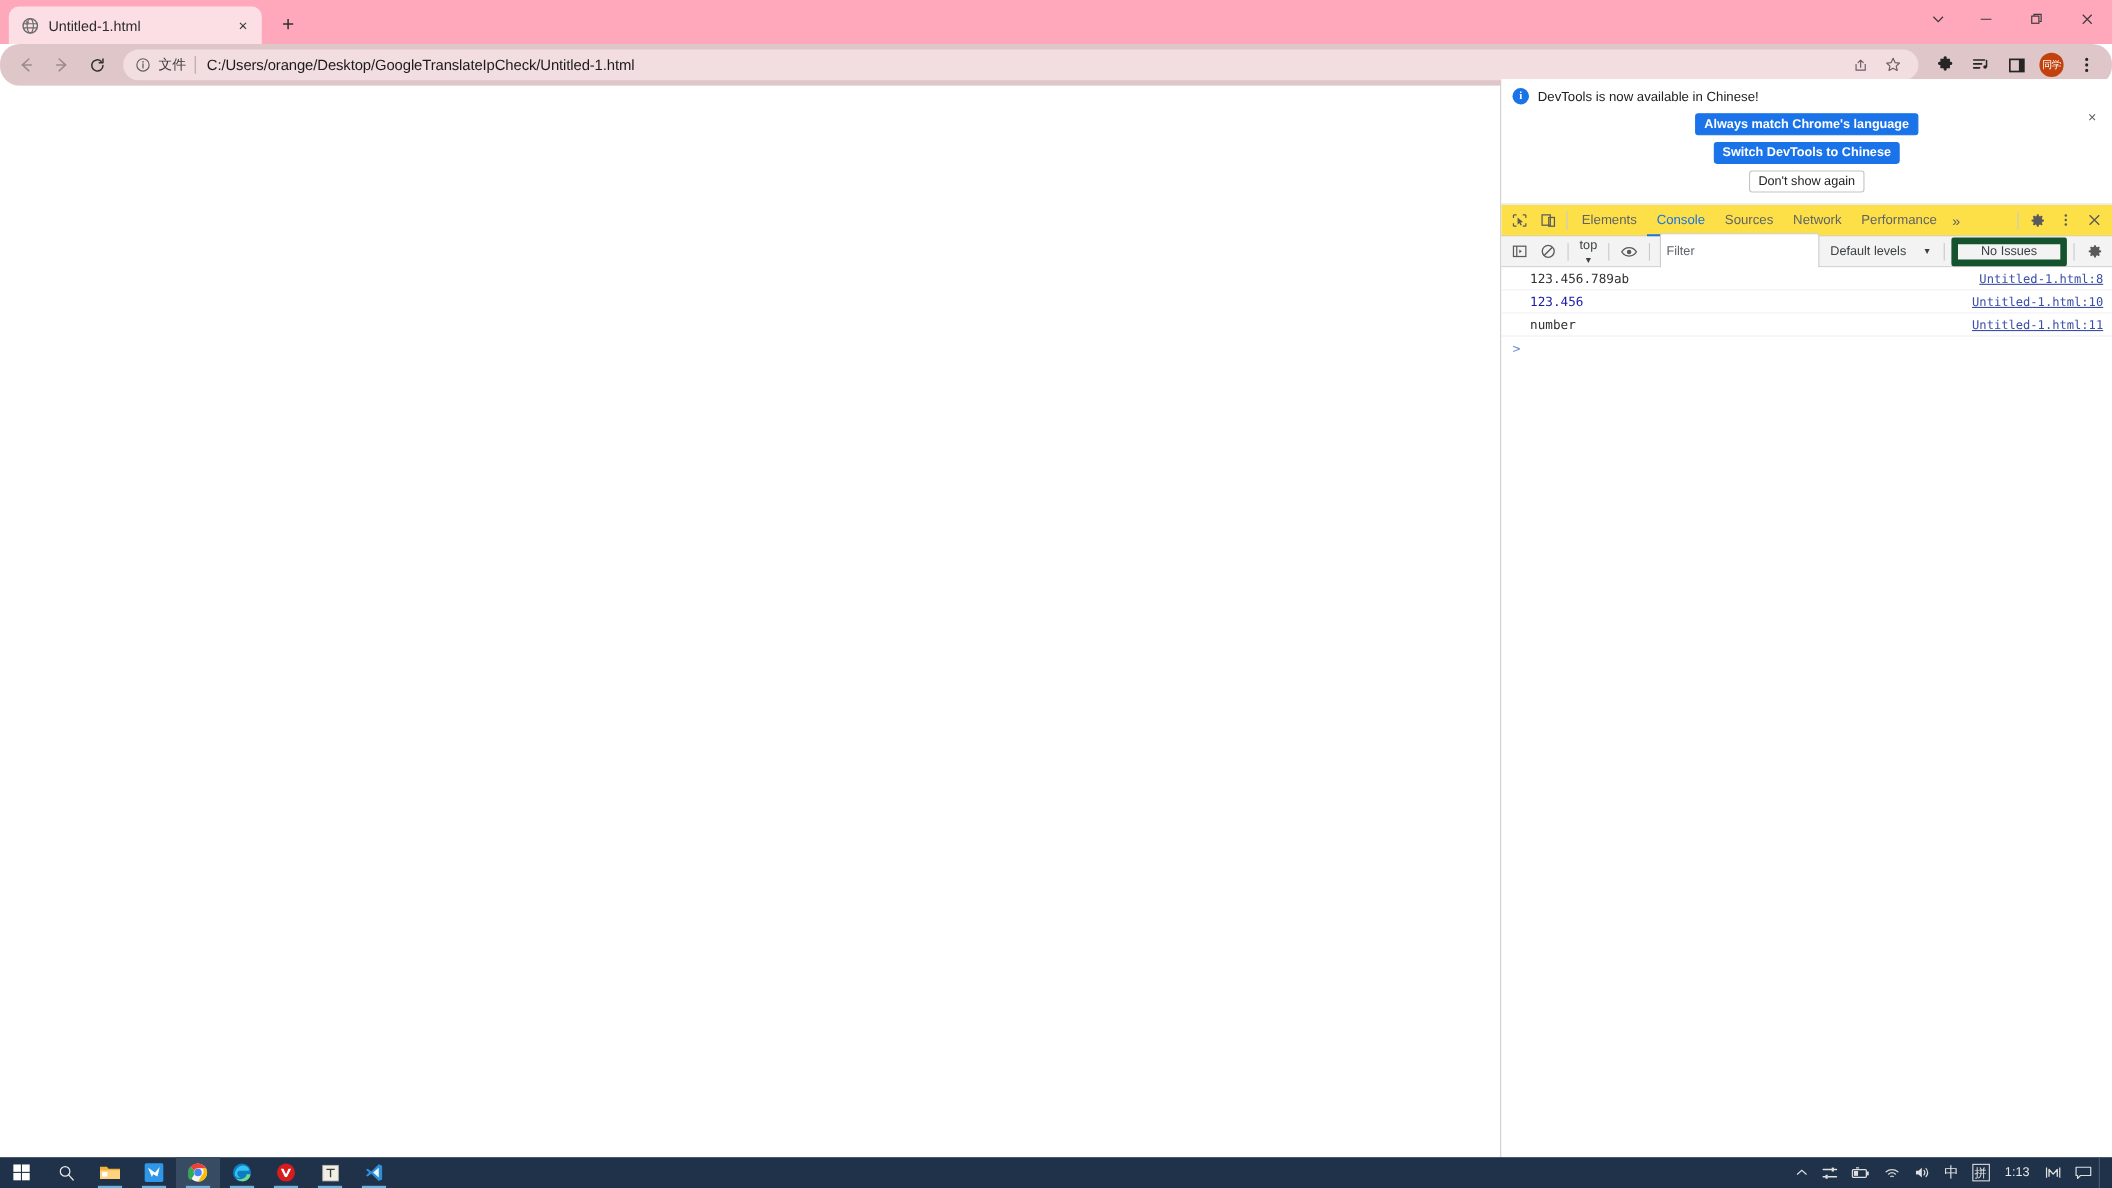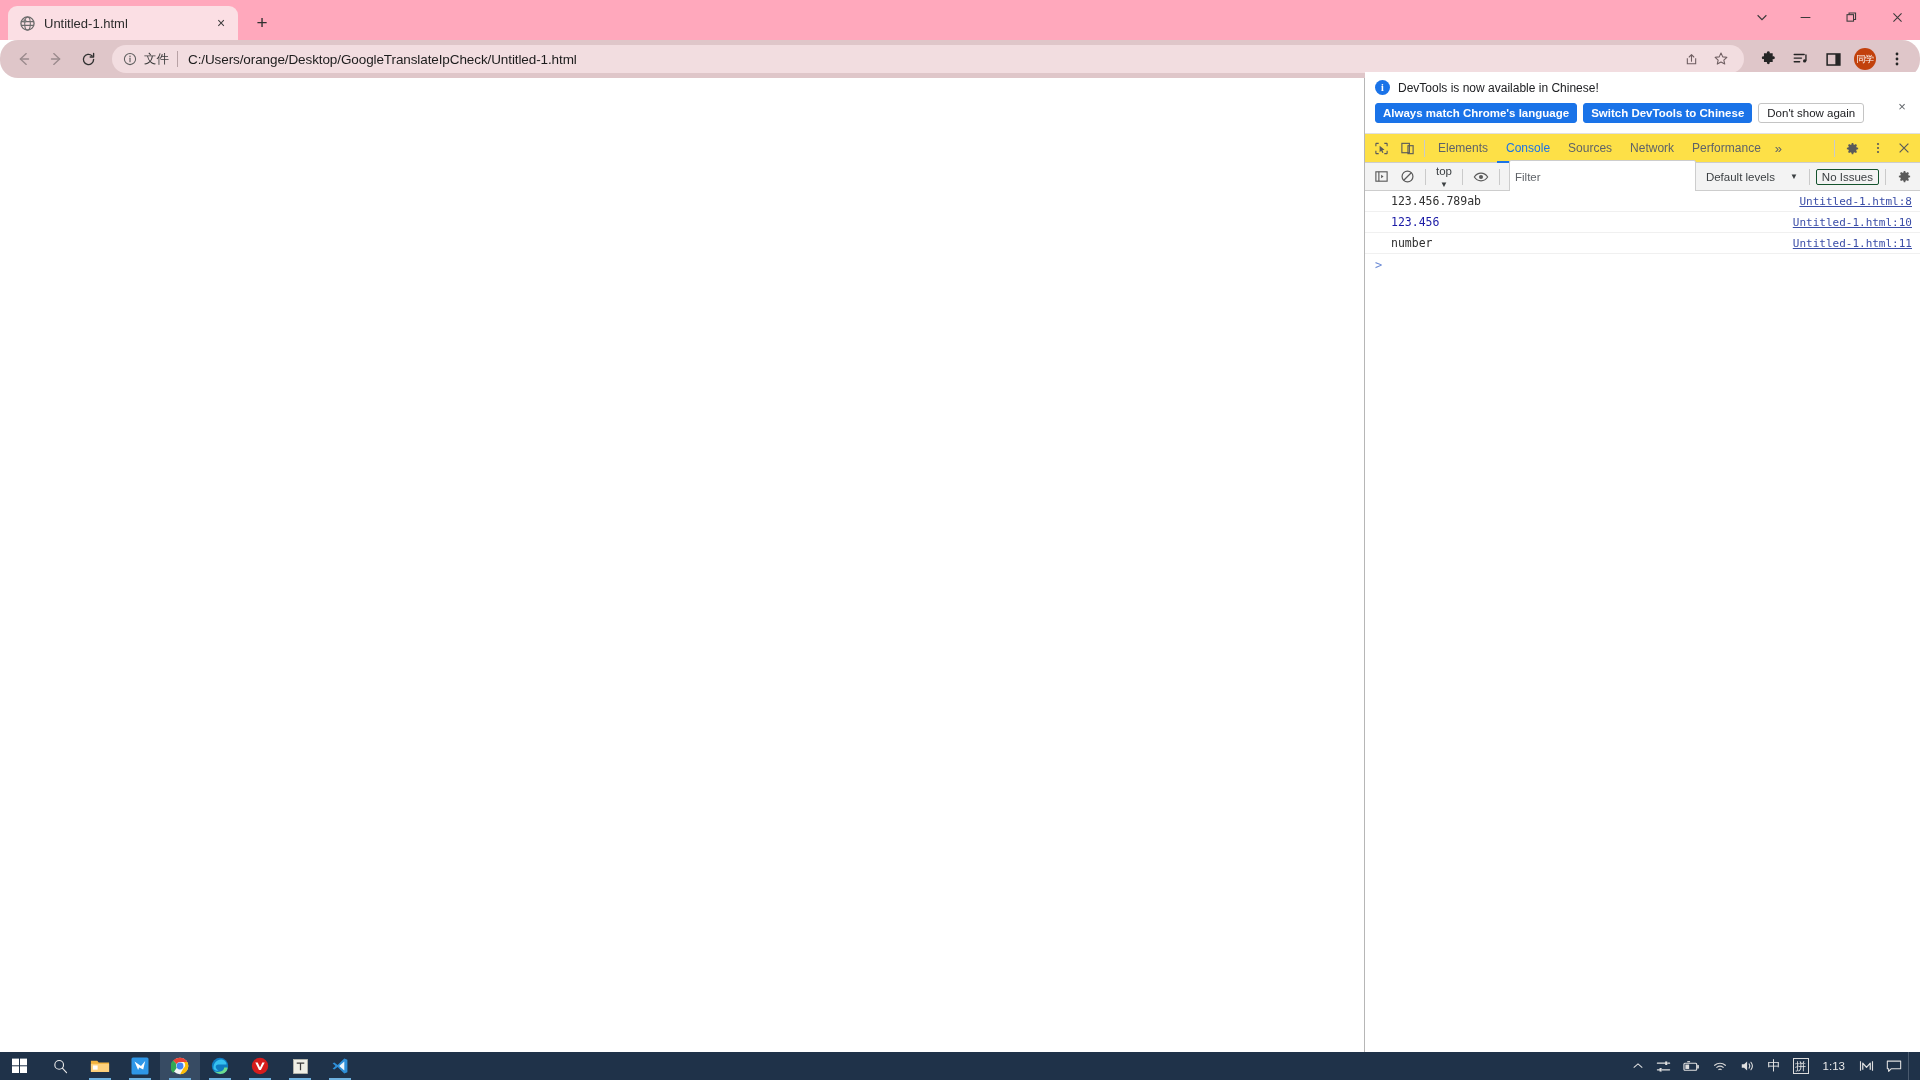--- a/index.html
+++ b/index.html
@@ -79,21 +79,21 @@
   .dt-notice {
     position:relative; background:#fff; padding:8px 10px 10px 10px;
     border-bottom:1px solid #e0e0e0;
   }
   .dt-notice-row { display:flex; align-items:center; font-size:12px; color:#202124; }
   .dt-notice-row .infobadge {
     width:15px;height:15px;border-radius:50%;background:#1a73e8;color:#fff;
     font-size:10px;font-weight:bold;display:flex;align-items:center;justify-content:center;
     margin-right:8px;flex:0 0 15px;font-family:"Liberation Serif", serif;
   }
-  .dt-notice-btns { display:flex; align-items:center; gap:6px; margin-top:8px; }
+  .dt-notice-btns { display:flex; align-items:center; gap:6px; margin-top:8px;flex-direction:column; }
   .btn-primary {
     background:#1a73e8; color:#fff; font-size:11.5px; font-weight:bold;
     padding:3px 7px; border-radius:3px; white-space:nowrap; border:1px solid #1a73e8;
   }
   .btn-secondary {
     background:#fff; color:#202124; font-size:11.5px;
     padding:3px 8px; border-radius:3px; white-space:nowrap; border:1px solid #c4c4c4;
   }
   .notice-close { position:absolute; right:10px; top:26px; width:16px;height:16px;
     display:flex;align-items:center;justify-content:center;color:#5f6368;font-size:13px;}
@@ -115,21 +115,21 @@
   }
   .dt-filterbar .tool { width:24px;height:24px;display:flex;align-items:center;justify-content:center;color:#5a5a5a;}
   .dt-filterbar .vsep { width:1px;height:16px;background:#cacaca;margin:0 4px; }
   .ctx-select { font-size:11.5px; color:#3c4043; display:flex; align-items:center; gap:3px; padding:0 4px; white-space:nowrap;flex-direction:column;}
   .filter-input {
     flex:1; height:19px; background:#fff; border:1px solid #cdcdcd; border-radius:2px;
     font-size:11.5px; color:#5f6368; padding:16px 5px; display:flex; align-items:center;
     min-width:40px; margin:0 3px;
   }
   .levels { font-size:11.5px; color:#3c4043; display:flex; align-items:center; gap:15px; padding:0 5px; white-space:nowrap;}
-  .issues-btn { font-size:11.5px; color:#3c4043; border:1px solid #14532d; border-radius:2px; padding:1px 5px; background:#f3f3f3; white-space:nowrap;}
+  .issues-btn { font-size:11.5px; color:#3c4043; border:6px solid #14532d; border-radius:2px; padding:1px 21px; background:#f3f3f3; white-space:nowrap;}
 
   .dt-console { flex:1; background:#fff; overflow:hidden; position:relative; }
   .console-row {
     display:flex; align-items:center; justify-content:space-between;
     height:21px; border-bottom:1px solid #f0f0f0; padding:0 8px 0 26px;
     font-family:"DejaVu Sans Mono", monospace; font-size:11.5px;
   }
   .console-row .msg { color:#303030; white-space:nowrap; }
   .console-row .msg.num { color:#1a1aa6; }
   .console-row .src { color:#3b4ea8; text-decoration:underline; font-size:11px; white-space:nowrap;}

